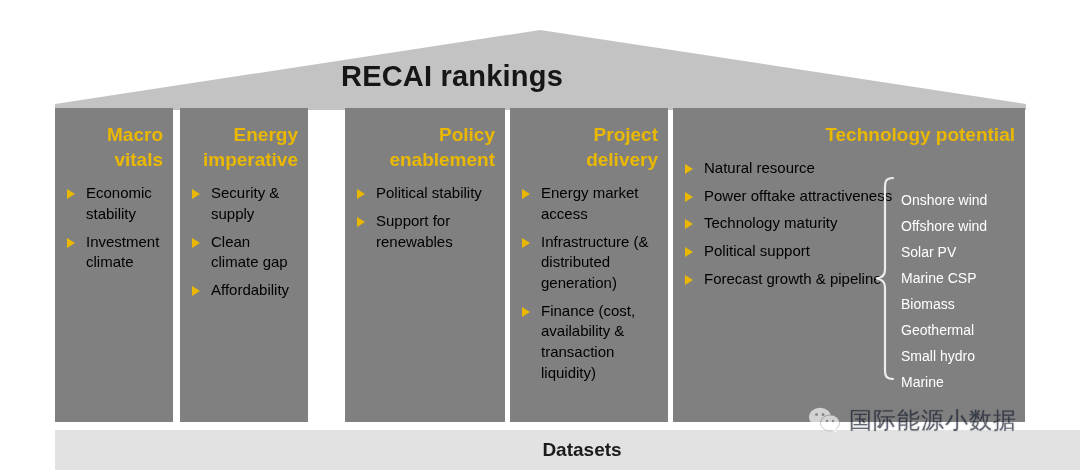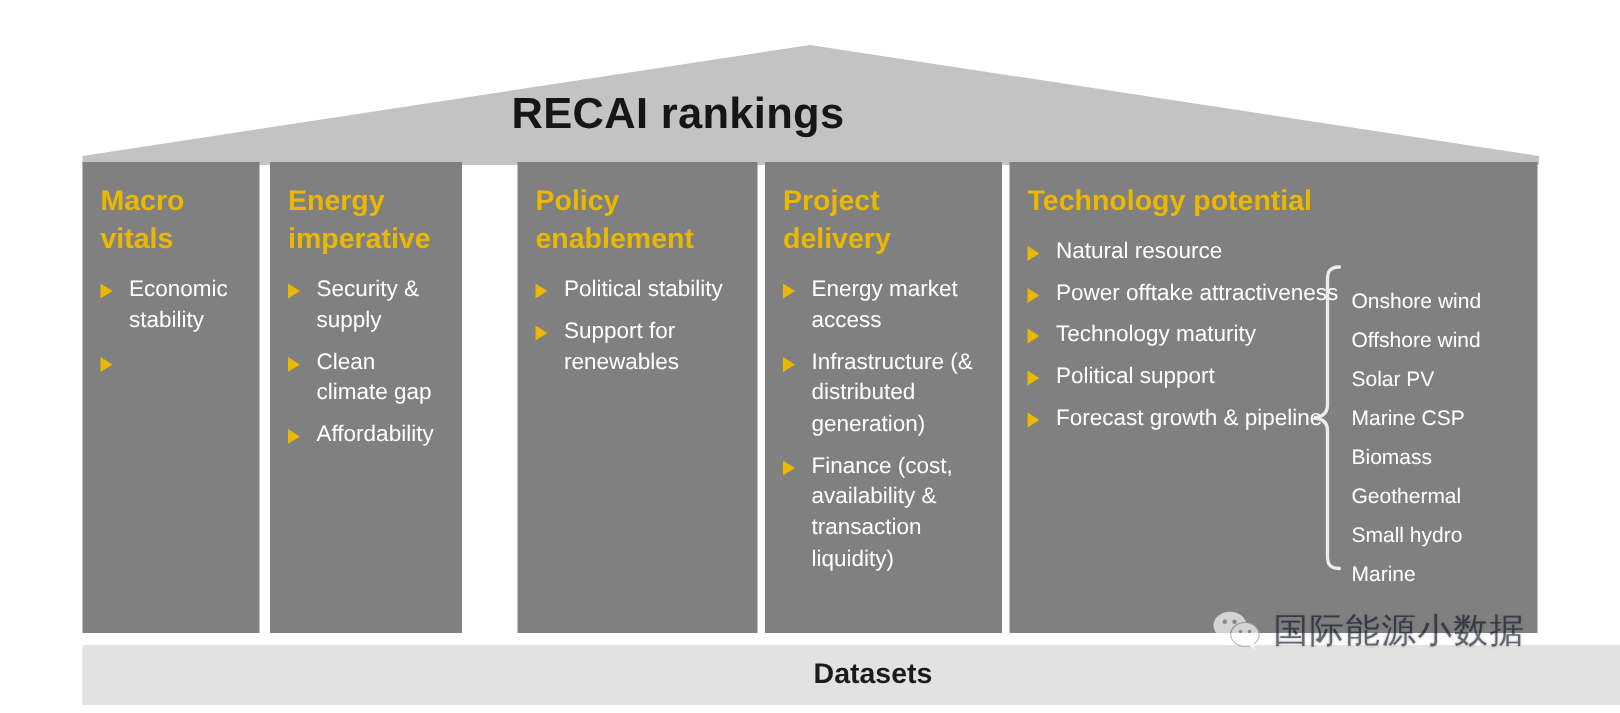--- a/index.html
+++ b/index.html
@@ -47,26 +47,27 @@
     height: 314px;
     background: #808080;
     padding: 14px 10px 8px 12px;
   }
   .pillar-title {
     color: #eab800;
     font-size: 19px;
     font-weight: 600;
     line-height: 1.32;
     margin-bottom: 11px;
+    text-align: right;
   }
   .bullets { list-style: none; }
   .bullet {
     position: relative;
     padding-left: 19px;
-    color: #ffffff;
+    color: #000000;
     font-size: 15px;
     line-height: 1.38;
     margin-bottom: 7px;
   }
   .bullet .tri {
     position: absolute;
     left: 0; top: 6px;
     width: 0; height: 0;
     border-left: 8px solid #eab800;
     border-top: 5px solid transparent;
@@ -149,20 +150,21 @@
 
     <div class="pillar" id="pillar-0">
       <div class="pillar-title">Macro vitals</div>
       <ul class="bullets">
         <li class="bullet">
           <span class="tri"></span>
           <span>Economic stability</span>
         </li>
         <li class="bullet">
           <span class="tri"></span>
+          <span>Investment climate</span>
         </li>
       </ul>
     </div>
 
     <div class="pillar" id="pillar-1">
       <div class="pillar-title">Energy imperative</div>
       <ul class="bullets">
         <li class="bullet">
           <span class="tri"></span>
           <span>Security &amp; supply</span>

